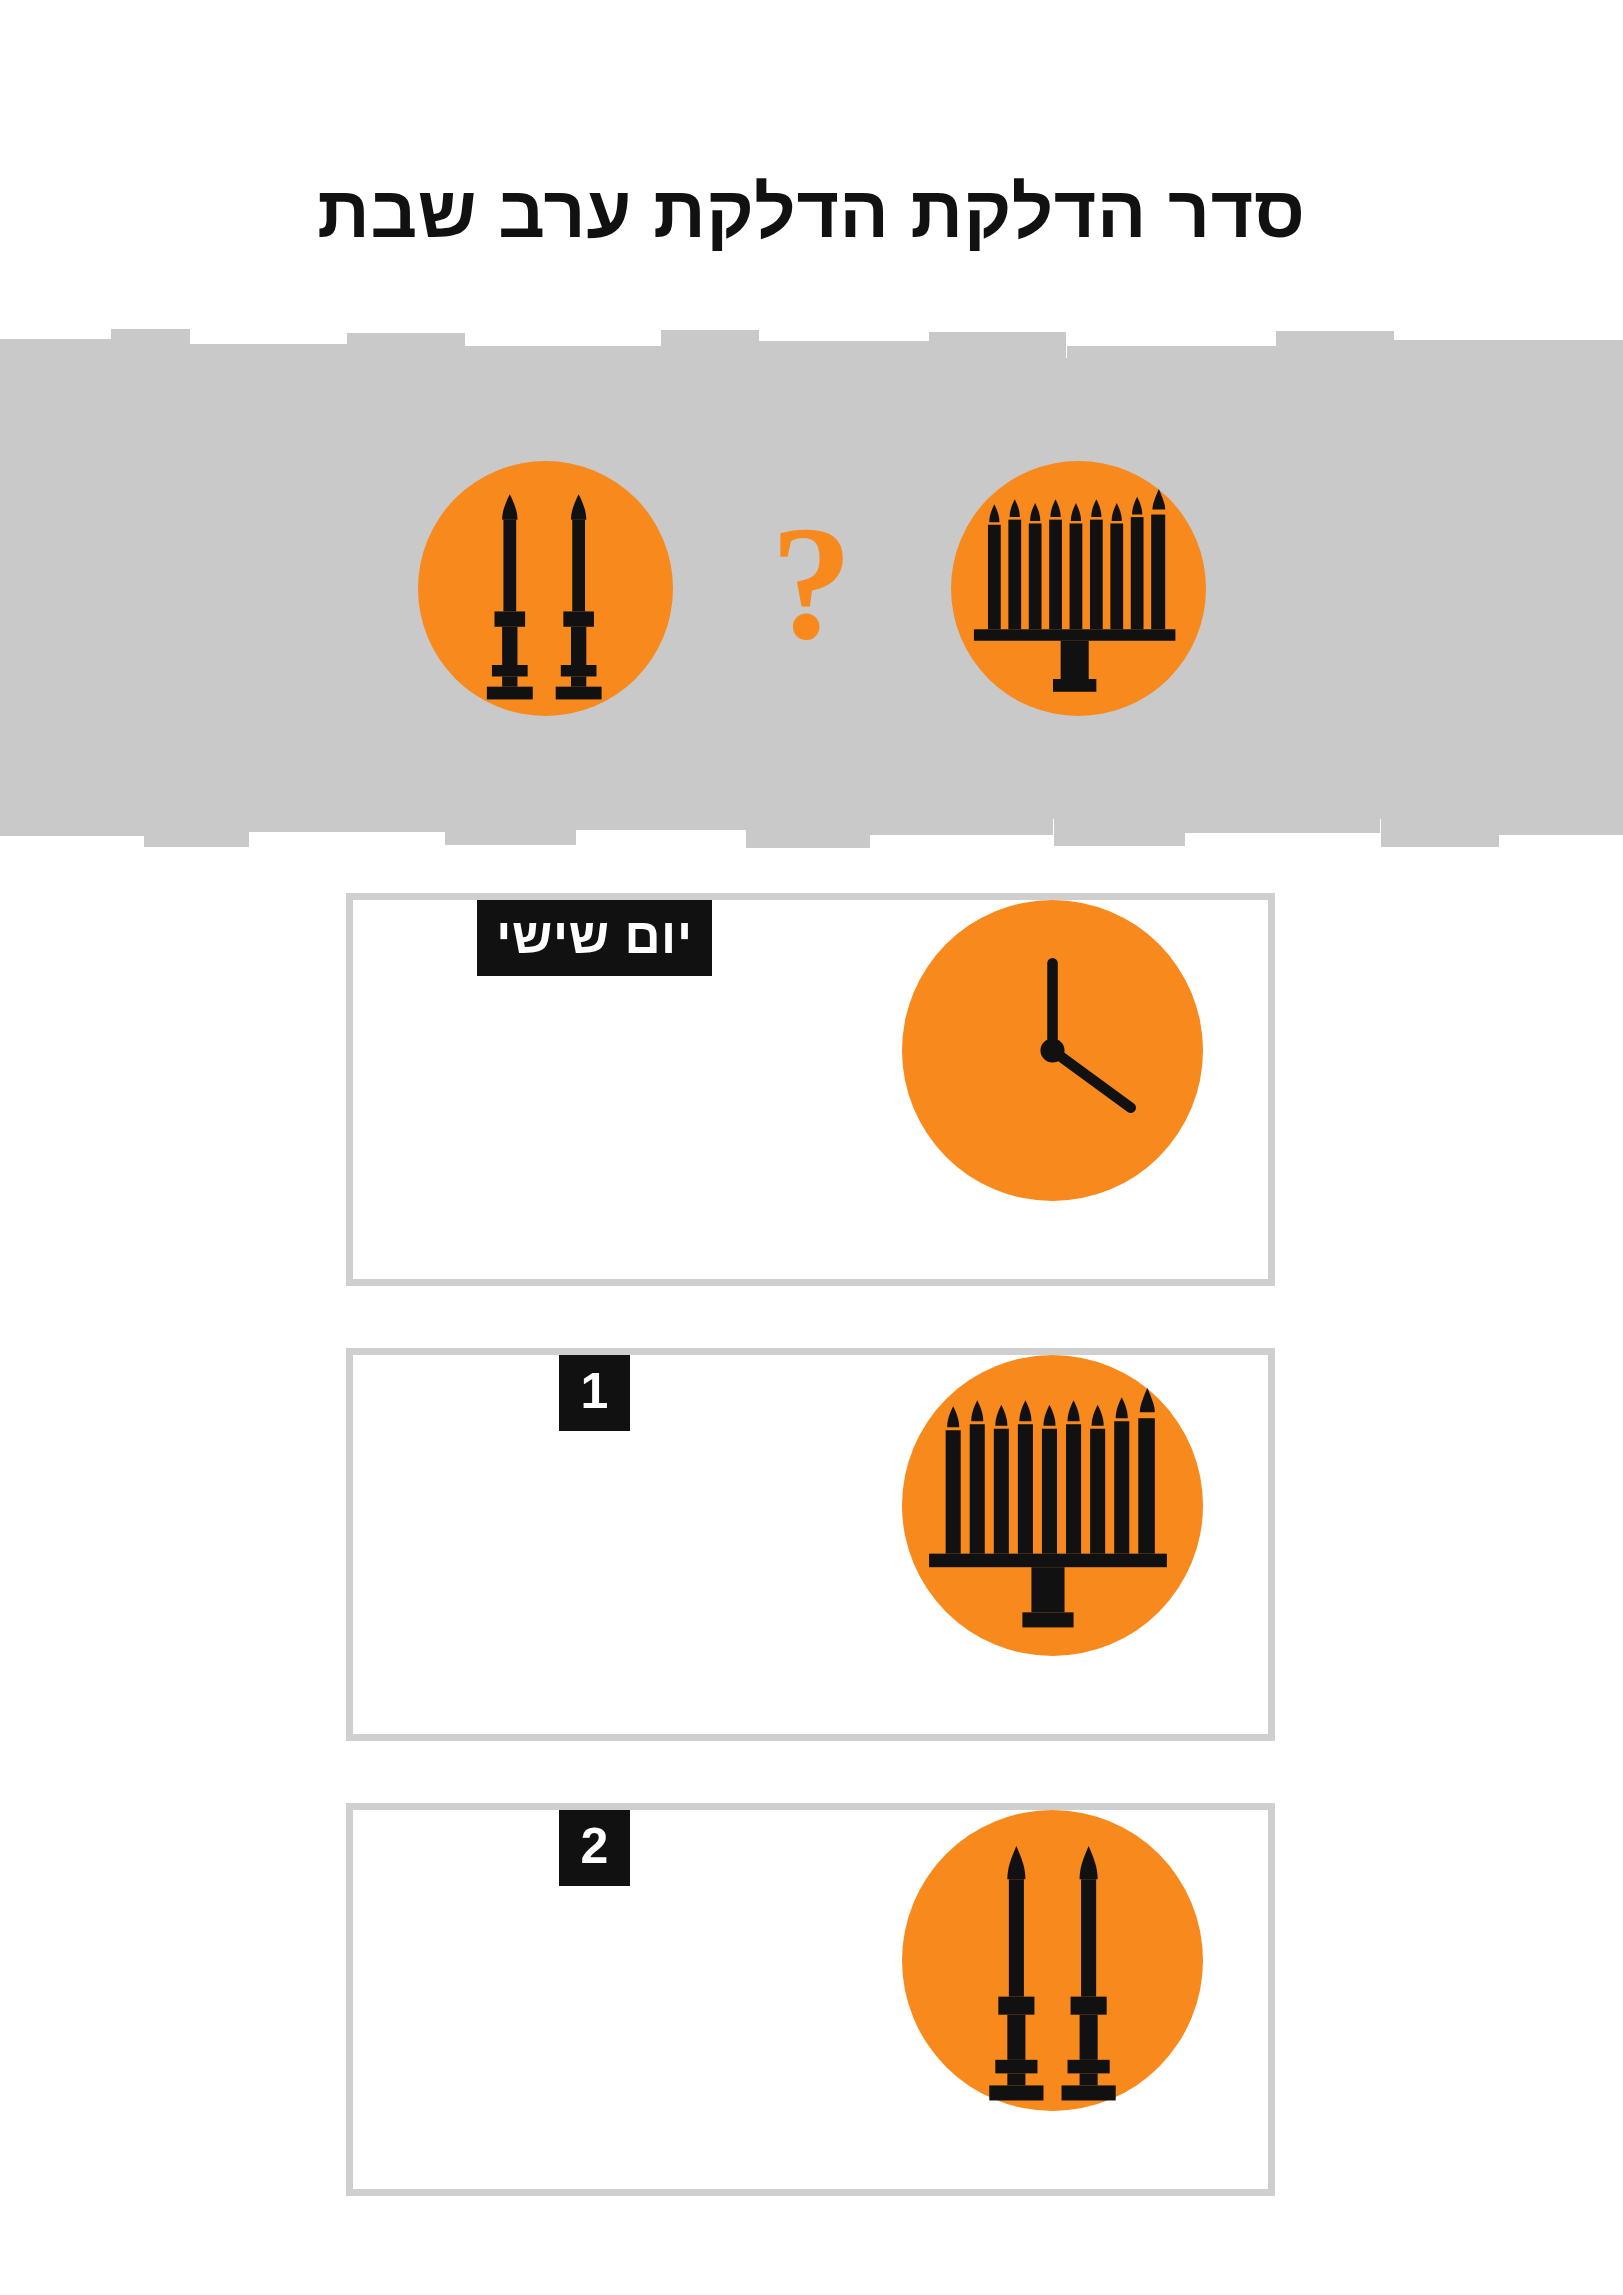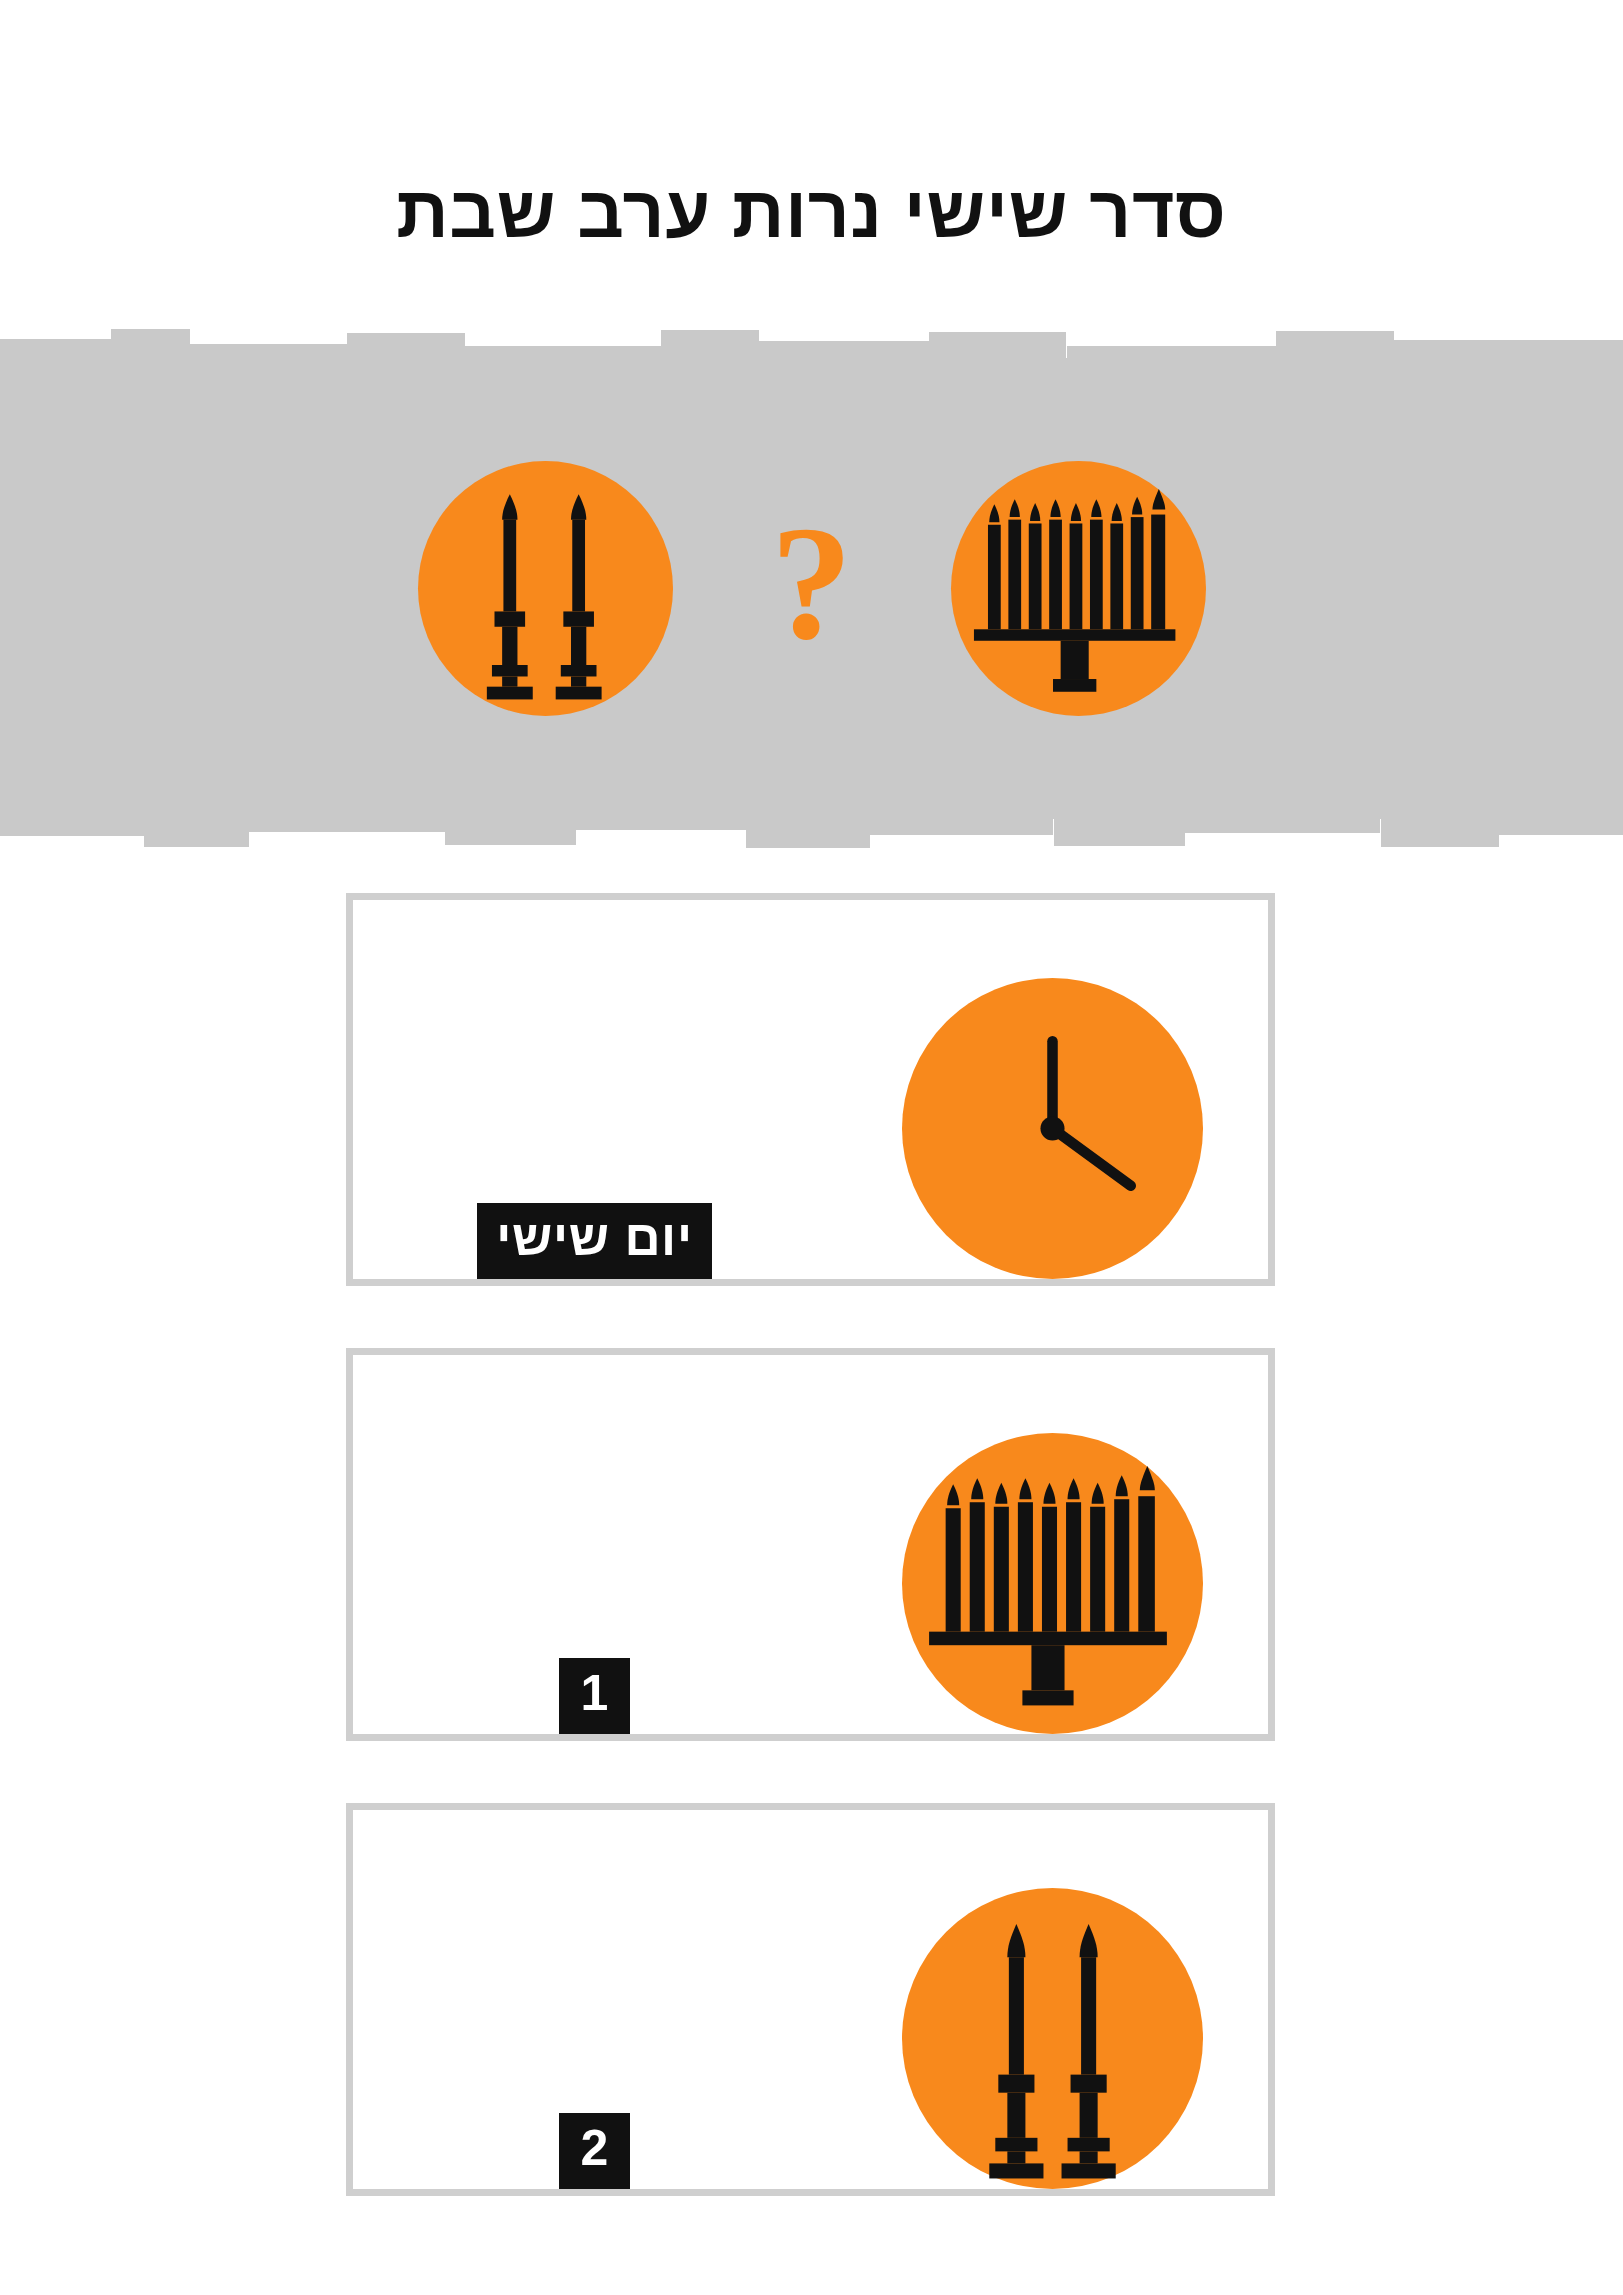--- a/index.html
+++ b/index.html
@@ -103,21 +103,21 @@
     
     content: "";
     position: absolute;
     inset: -7.2px;
     pointer-events: none;
   }
   .card-inner {
     position: absolute;
     inset: 0;
     display: flex;
-    align-items: flex-end;
+    align-items: flex-start;
     direction: rtl;
     border-radius: 30px;
   }
   .card-icon-wrap {
     width: 432px;
     display: flex;
     align-items: center;
     justify-content: center;
     flex: none;
   }
@@ -145,21 +145,21 @@
     padding: 6.5px 22px 11.8px 22px;
   }
 
   #card1 { top: 893px; }
   #card2 { top: 1348px; }
   #card3 { top: 1803px; }
 </style>
 </head>
 <body>
 
-<div class="title">סדר שישי נרות ערב שבת</div>
+<div class="title">סדר הדלקת הדלקת ערב שבת</div>
 
 <div class="banner">
 
   <div class="torn-top">
     <span style="left:0;width:111px;height:60%"></span>
     <span style="left:111px;width:79px;height:95%"></span>
     <span style="left:190px;width:157px;height:45%"></span>
     <span style="left:347px;width:118px;height:80%"></span>
     <span style="left:465px;width:196px;height:38%"></span>
     <span style="left:661px;width:98px;height:90%"></span>

